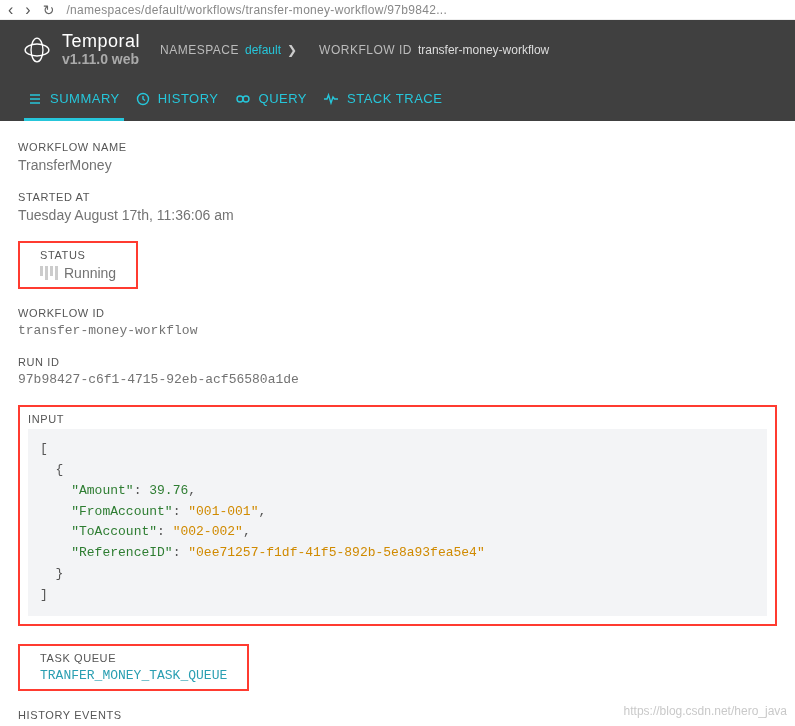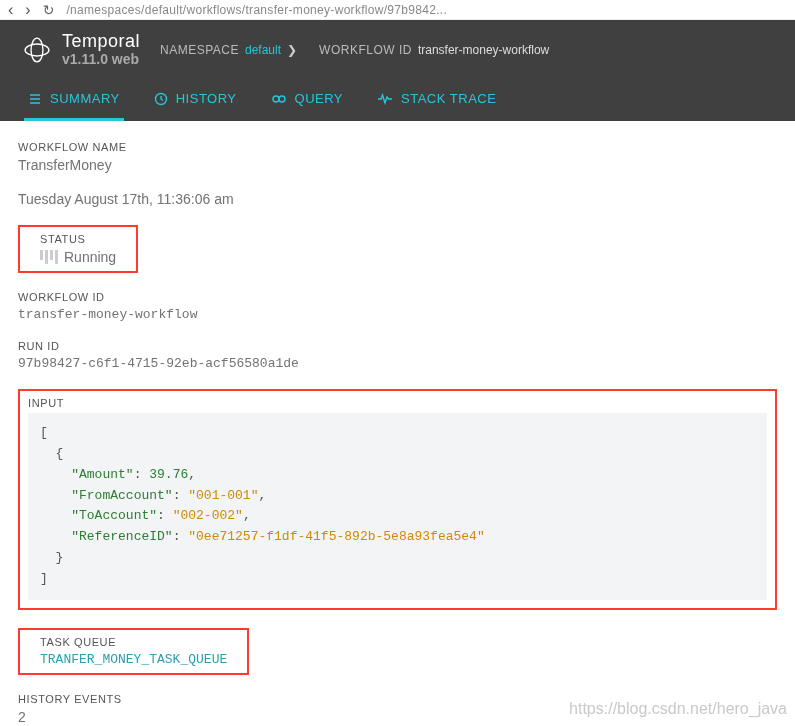--- a/index.html
+++ b/index.html
@@ -15,21 +15,21 @@
   .logo-svg { width: 34px; height: 34px; }
   .logo-text { display: flex; flex-direction: column; line-height: 1.1; }
   .logo-name { font-size: 18px; font-weight: 300; letter-spacing: 0.5px; }
   .logo-version { font-size: 14px; color: #aaa; font-weight: 700; }
   .bc { display: flex; align-items: center; gap: 6px; font-size: 12px; }
   .bc-label { color: #bbb; letter-spacing: 0.5px; }
   .bc-link { color: #26c6da; }
   .bc-chevron { color: #ccc; font-size: 12px; }
   .bc-value { color: #ddd; }
 
-  .tabs { display: flex; gap: 26px; padding: 0 4px; }
+  .tabs { display: flex; gap: 8px; padding: 0 4px; }
   .tab { display: flex; align-items: center; gap: 8px; padding: 10px 4px 12px 4px; font-size: 13px; letter-spacing: 0.5px; color: #26c6da; border-bottom: 3px solid transparent; cursor: pointer; }
   .tab.active { border-bottom-color: #26c6da; }
   .tab .icon { display: inline-flex; }
 
   .content { padding: 20px 18px 30px 18px; }
   .section { margin-bottom: 18px; }
   .sec-label { font-size: 11px; letter-spacing: 0.6px; color: #555; margin-bottom: 4px; }
   .sec-value { font-size: 14px; color: #737373; }
   .mono { font-family: "SFMono-Regular", Consolas, "Liberation Mono", Menlo, monospace; font-size: 13px; }
   .status-row { display: flex; align-items: center; gap: 6px; }
@@ -46,21 +46,21 @@
 
   pre.json { background: #f3f4f6; padding: 10px 12px; font-family: "SFMono-Regular", Consolas, "Liberation Mono", Menlo, monospace; font-size: 13px; line-height: 1.6; white-space: pre; overflow-x: auto; color: #333; margin-top: 4px; }
   .j-brk { color: #555; }
   .j-key { color: #2e7d32; }
   .j-num { color: #2e7d32; }
   .j-str { color: #d08a00; }
   .j-punc { color: #555; }
 
   .tq-link { color: #2a9fb2; cursor: pointer; }
 
-  .watermark { position: fixed; right: 8px; bottom: 8px; font-size: 16px; color: #c9c9c9; pointer-events: none; }
+  .watermark { position: fixed; right: 8px; bottom: 8px; font-size: 12px; color: #c9c9c9; pointer-events: none; }
 </style>
 </head>
 <body>
 
 <div class="browser-bar">
   <span class="nav-arrow">‹</span>
   <span class="nav-arrow">›</span>
   <span class="refresh">↻</span>
   <span class="url">/namespaces/default/workflows/transfer-money-workflow/97b9842...</span>
 </div>
@@ -133,20 +133,21 @@
 </div>
 
 <div class="content">
 
   <div class="section">
     <div class="sec-label">WORKFLOW NAME</div>
     <div class="sec-value">TransferMoney</div>
   </div>
 
   <div class="section">
+    <div class="sec-label">STARTED AT</div>
     <div class="sec-value">Tuesday August 17th, 11:36:06 am</div>
   </div>
 
   <div class="section">
     <div class="highlight-red" style="min-width:120px;">
       <div class="sec-label">STATUS</div>
       <div class="sec-value status-row">
         <span class="spinner">
             <span></span>
             <span></span>

